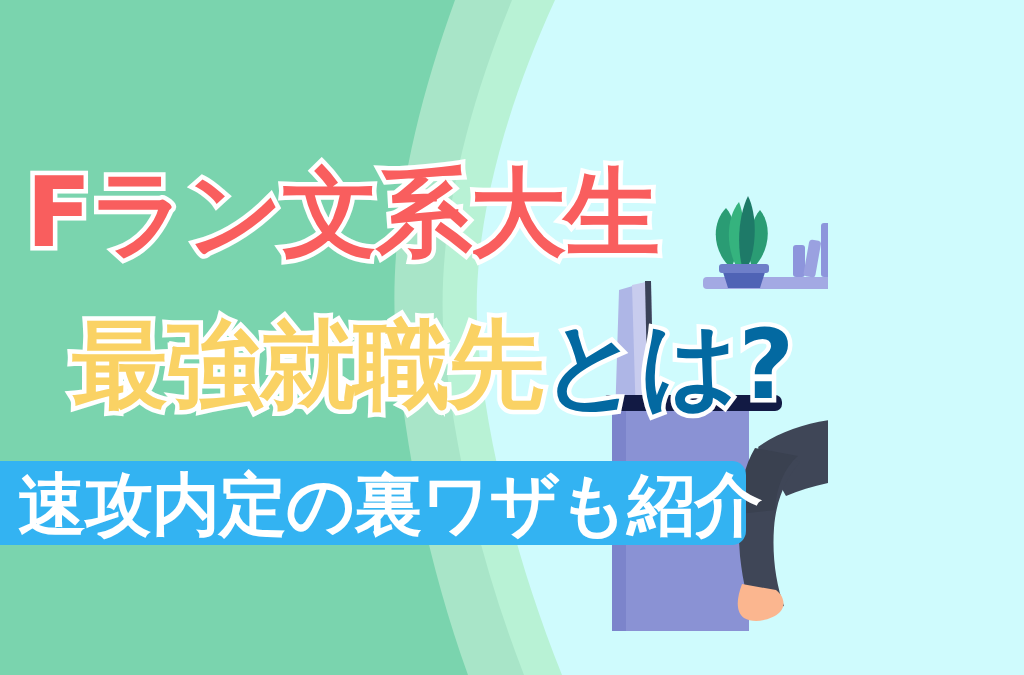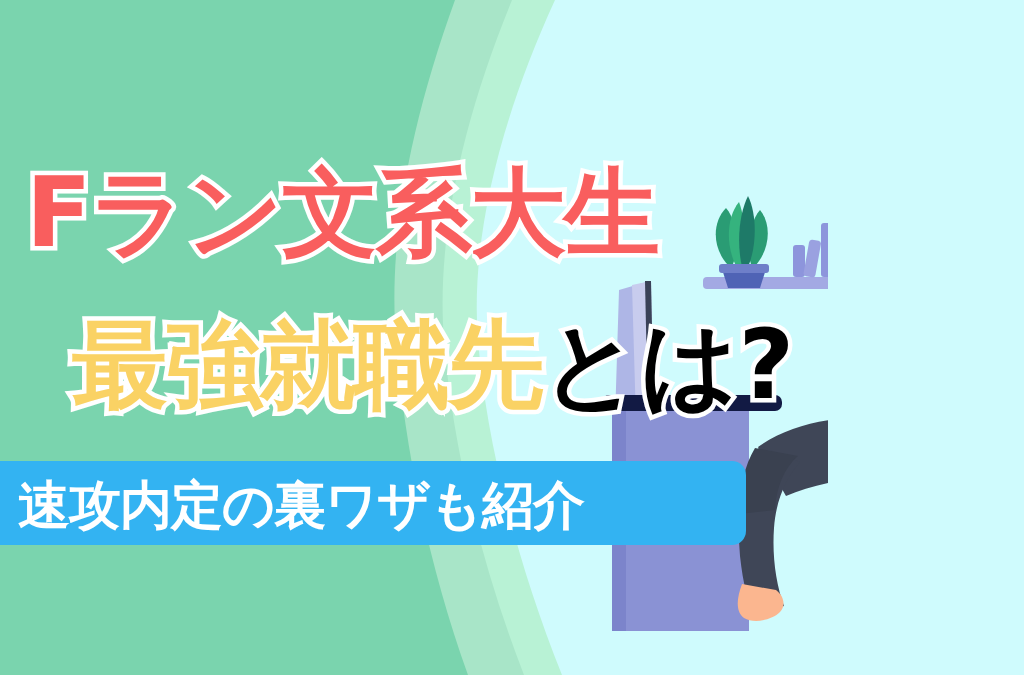--- a/index.html
+++ b/index.html
@@ -35,39 +35,39 @@
     letter-spacing:-2px;
     paint-order:stroke fill;
   }
   .line2 .yellow{
     color:#FAD264;
     -webkit-text-stroke:9px #FFFFFF;
     paint-order:stroke fill;
     margin-left:48px;
   }
   .line2 .gray{
-    color:#000000;
+    color:#0369a1;
     -webkit-text-stroke:9px #FFFFFF;
     paint-order:stroke fill;
     letter-spacing:0px;
   }
 
   
   .banner{
     position:absolute;
     left:-16px;top:461px;
     width:762px;height:84px;
     background:#33B3F2;
     border-radius:14px;
     box-sizing:border-box;
   }
   .banner-text{
     position:absolute;
     left:18px;top:466px;
-    font-size:52px;line-height:78px;
+    font-size:68px;line-height:78px;
     font-weight:700;
     letter-spacing:-1px;
     color:#FFFFFF;
     white-space:nowrap;
   }
 </style>
 </head>
 <body>
 
 <div id="stage">

